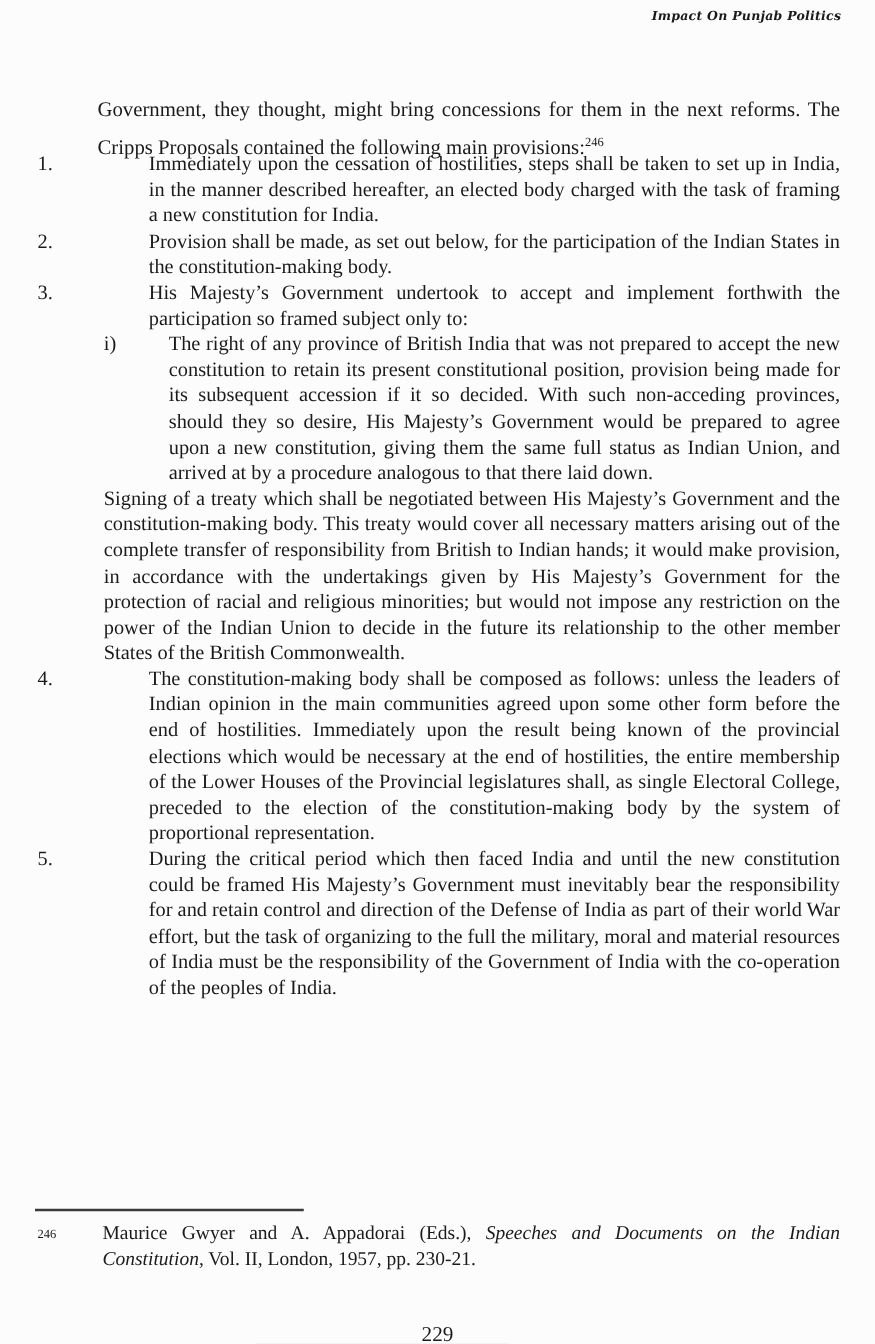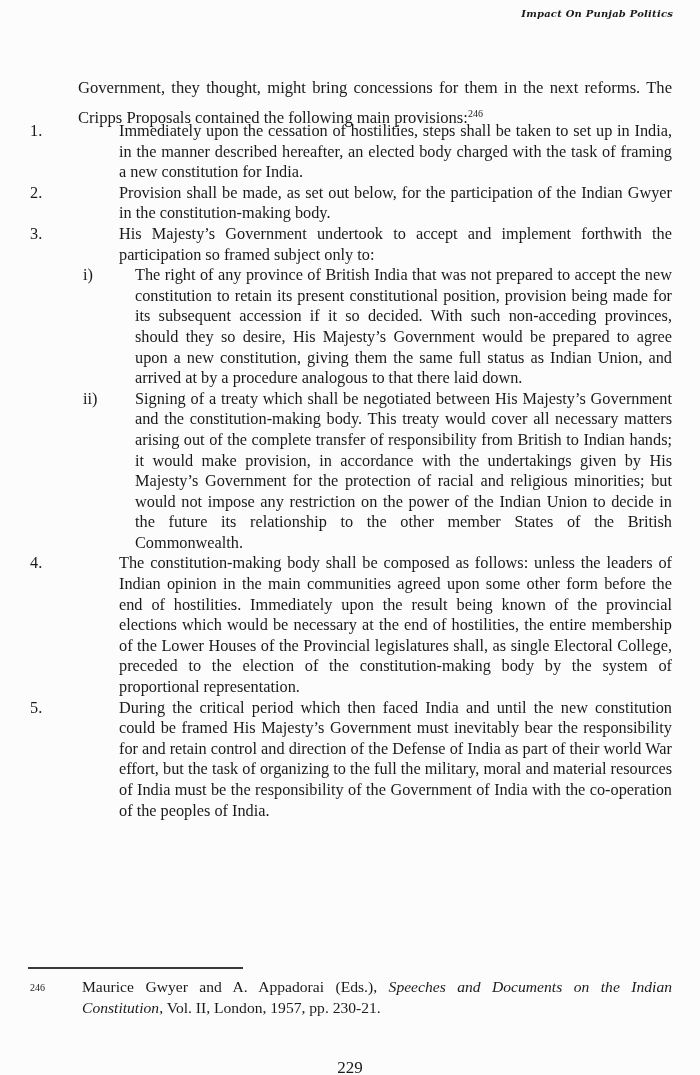--- a/index.html
+++ b/index.html
@@ -103,33 +103,32 @@
 
   <div class="provisions">
 
     <div class="item">
       <div class="num">1.</div>
       <div class="txt jtext">Immediately upon the cessation of hostilities, steps shall be taken to set up in India, in the manner described hereafter, an elected body charged with the task of framing a new constitution for India.</div>
     </div>
 
     <div class="item">
       <div class="num">2.</div>
-      <div class="txt jtext">Provision shall be made, as set out below, for the participation of the Indian Gwyer in the constitution-making body.</div>
+      <div class="txt jtext">Provision shall be made, as set out below, for the participation of the Indian States in the constitution-making body.</div>
     </div>
 
     <div class="item">
       <div class="num">3.</div>
       <div class="txt">
         <div class="jtext">His Majesty’s Government undertook to accept and implement forthwith the participation so framed subject only to:</div>
         <div class="subitem">
           <div class="sublabel">i)</div>
           <div class="subtxt">The right of any province of British India that was not prepared to accept the new constitution to retain its present constitutional position, provision being made for its subsequent accession if it so decided. With such non-acceding provinces, should they so desire, His Majesty’s Government would be prepared to agree upon a new constitution, giving them the same full status as Indian Union, and arrived at by a procedure analogous to that there laid down.</div>
         </div>
         <div class="subitem">
-          <div class="sublabel">ii)</div>
           <div class="subtxt">Signing of a treaty which shall be negotiated between His Majesty’s Government and the constitution-making body. This treaty would cover all necessary matters arising out of the complete transfer of responsibility from British to Indian hands; it would make provision, in accordance with the undertakings given by His Majesty’s Government for the protection of racial and religious minorities; but would not impose any restriction on the power of the Indian Union to decide in the future its relationship to the other member States of the British Commonwealth.</div>
         </div>
       </div>
     </div>
 
     <div class="item">
       <div class="num">4.</div>
       <div class="txt jtext">The constitution-making body shall be composed as follows: unless the leaders of Indian opinion in the main communities agreed upon some other form before the end of hostilities. Immediately upon the result being known of the provincial elections which would be necessary at the end of hostilities, the entire membership of the Lower Houses of the Provincial legislatures shall, as single Electoral College, preceded to the election of the constitution-making body by the system of proportional representation.</div>
     </div>
 

